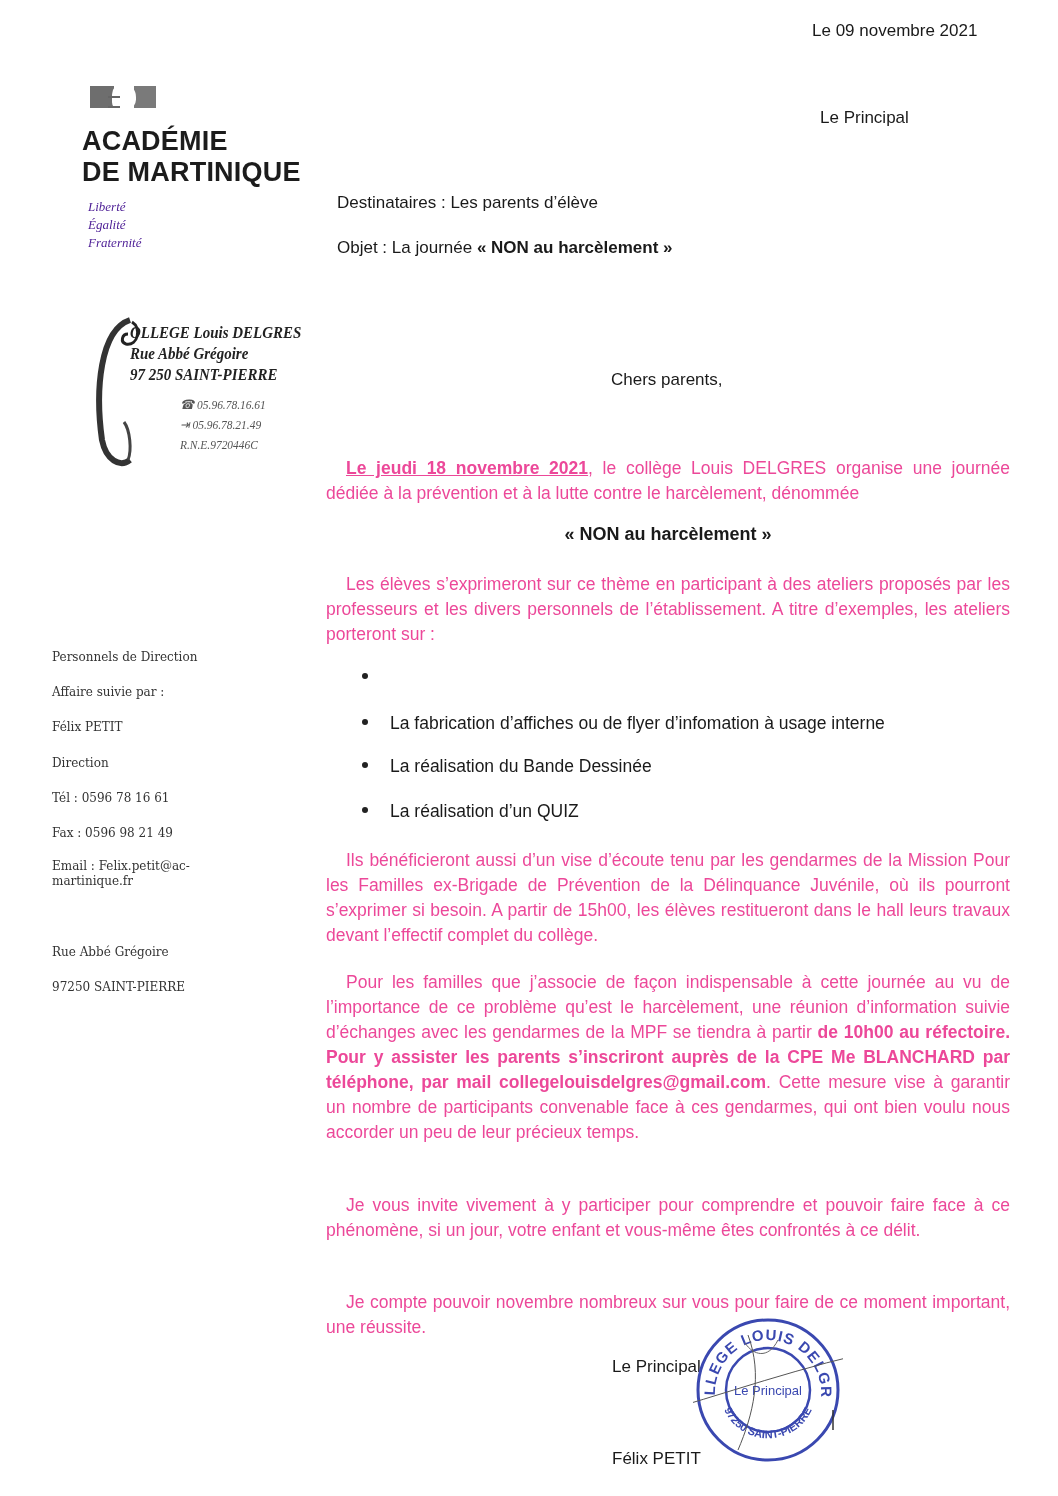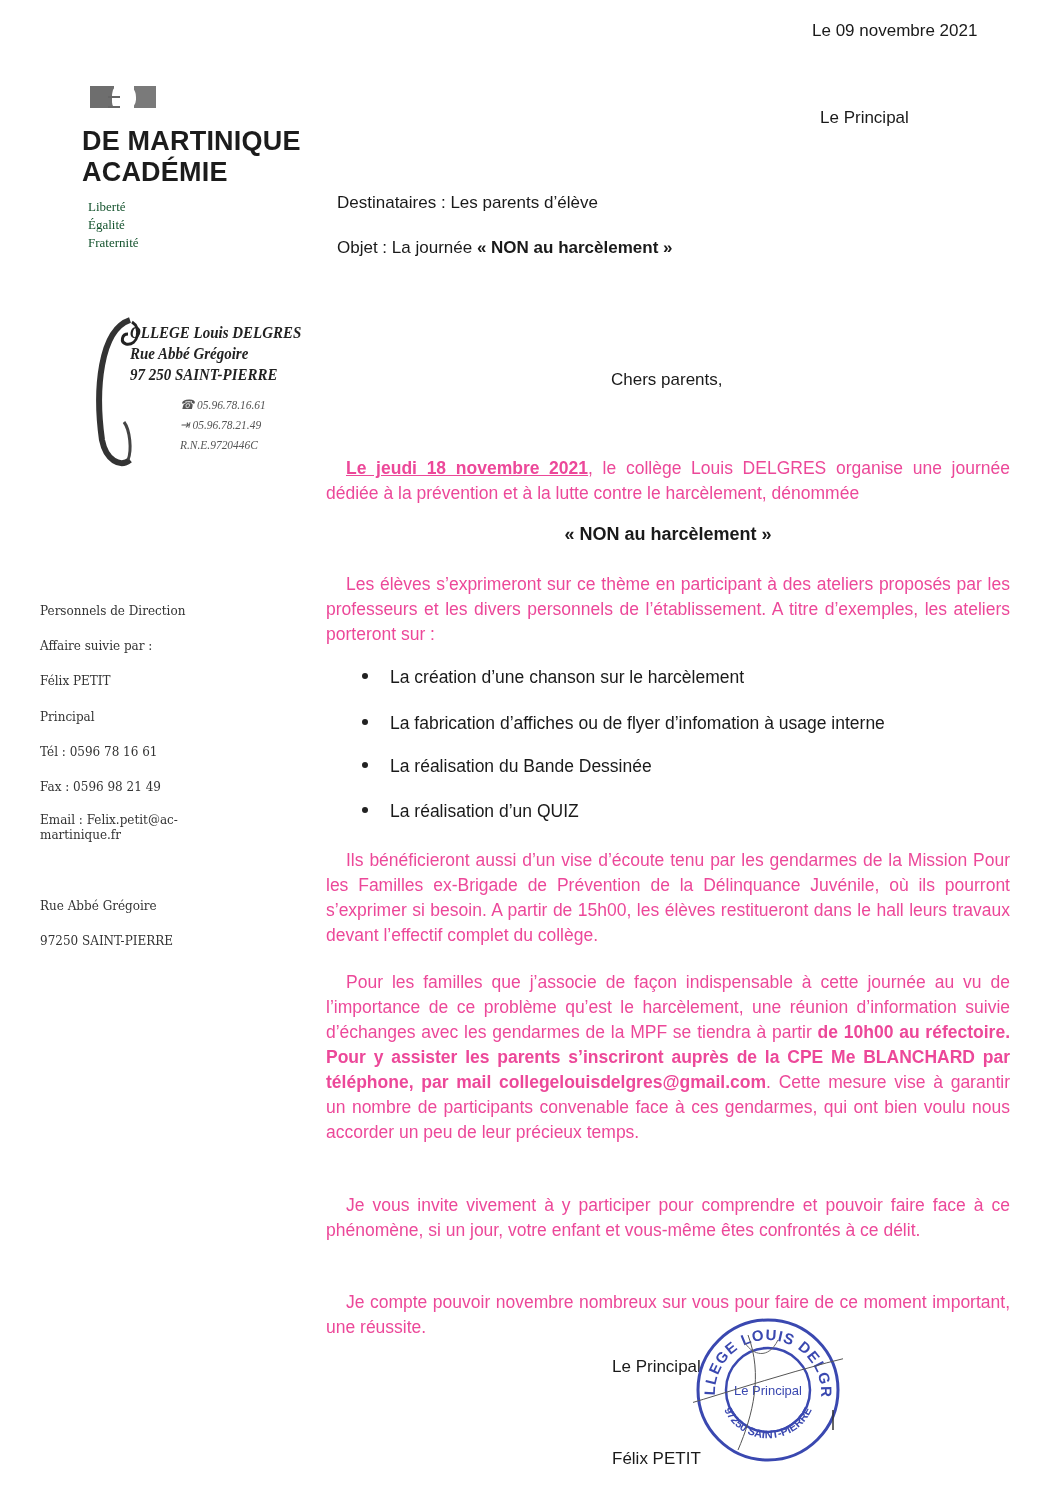--- a/index.html
+++ b/index.html
@@ -13,33 +13,33 @@
     .date { left: 812px; top: 21px; font-size: 17px; }
     .top-principal { left: 820px; top: 108px; font-size: 17px; }
 
     .marianne { left: 90px; top: 82px; width: 68px; height: 32px; }
     .marianne .lf { position: absolute; left: 0; top: 4px; width: 24px; height: 22px; background: #6e6e6e; }
     .marianne .rt { position: absolute; left: 44px; top: 4px; width: 22px; height: 22px; background: #7a7a7a; }
     .marianne .face { position: absolute; left: 22px; top: 2px; width: 24px; height: 26px; background: #fff; border-radius: 40% 50% 40% 30%; }
     .marianne .hair { position: absolute; left: 18px; top: 14px; width: 12px; height: 8px; border-top: 2px solid #666; border-bottom: 2px solid #666; }
 
     .academy { left: 82px; top: 126px; font-size: 27px; font-weight: bold; line-height: 31px; letter-spacing: 0.2px; color: #1c1c1c; }
-    .motto { left: 88px; top: 198px; font-family: "Liberation Serif", serif; font-size: 13px; line-height: 18px; color: #14532d; }
+    .motto { left: 88px; top: 198px; font-family: "Liberation Serif", serif; font-style: italic; font-size: 13px; line-height: 18px; color: #4c1d95; }
 
     .dest { left: 337px; top: 193px; font-size: 17px; text-align: center; }
     .objet { left: 337px; top: 238px; font-size: 17px; text-align: center; }
     .bold { font-weight: bold; }
 
     
     .college-c { left: 90px; top: 310px; width: 60px; height: 160px; }
     .college-info { left: 130px; top: 322px; font-family: "Liberation Serif", serif; font-style: italic; font-weight: bold; font-size: 17px; line-height: 21px; color: #222; transform: scaleX(0.88); transform-origin: left top; }
     .college-small { left: 180px; top: 395px; font-family: "Liberation Serif", serif; font-style: italic; font-size: 13px; line-height: 20px; color: #555; transform: scaleX(0.88); transform-origin: left top; }
 
     
-    .side { left: 40px; font-family: "DejaVu Serif", serif; font-size: 12px; color: #333; }
+    .side { left: 52px; font-family: "DejaVu Serif", serif; font-size: 12px; color: #333; margin-top: 46px; }
     .side-email { line-height: 15px; }
 
     
     .greeting { left: 611px; top: 370px; font-size: 17px; }
     .para { left: 326px; width: 684px; font-size: 17.5px; line-height: 25px; text-align: justify; color: #ec4899; }
     .underline { text-decoration: underline; }
     .heading { left: 326px; width: 684px; text-align: center; top: 524px; font-size: 18px; font-weight: bold; }
 
     .bullets { left: 362px; top: 667px; font-size: 17.5px; }
     .bullet-item { position: absolute; left: 0; white-space: nowrap; }
@@ -56,22 +56,22 @@
 <div class="abs date">Le 09 novembre 2021</div>
 <div class="abs top-principal">Le Principal</div>
 
 <div class="abs marianne">
   <div class="lf"></div>
     <div class="rt"></div>
     <div class="face"></div>
     <div class="hair"></div>
 </div>
 <div class="abs academy">
+  <div>ACADÉMIE</div>
   <div>DE MARTINIQUE</div>
-  <div>ACADÉMIE</div>
 </div>
 <div class="abs motto">
   <div>Liberté</div>
   <div>Égalité</div>
   <div>Fraternité</div>
 </div>
 
 <div class="abs dest">
   <span>Destinataires :</span>
   <span>Les parents d’élève</span>
@@ -94,42 +94,42 @@
 </div>
 <div class="abs college-small">
   <div><span>☎ </span><span>05.96.78.16.61</span></div>
   <div><span>⇥ </span><span>05.96.78.21.49</span></div>
   <div>R.N.E.9720446C</div>
 </div>
 
 <div class="abs side" style="top:604px">Personnels de Direction</div>
 <div class="abs side" style="top:639px">Affaire suivie par :</div>
 <div class="abs side" style="top:674px">Félix PETIT</div>
-<div class="abs side" style="top:710px">Principal</div>
+<div class="abs side" style="top:710px">Direction</div>
 <div class="abs side" style="top:745px">Tél : 0596 78 16 61</div>
 <div class="abs side" style="top:780px">Fax : 0596 98 21 49</div>
 <div class="abs side side-email" style="top:813px">
   <div>Email : Felix.petit@ac-</div>
   <div>martinique.fr</div>
 </div>
 <div class="abs side" style="top:899px">Rue Abbé Grégoire</div>
 <div class="abs side" style="top:934px">97250 SAINT-PIERRE</div>
 
 <div class="abs greeting">Chers parents,</div>
 
 <div class="abs para" style="top:456px; text-indent:20px">
   <span class="bold underline">Le jeudi 18 novembre 2021</span><span>, le collège Louis DELGRES organise une journée dédiée à la prévention et à la lutte contre le harcèlement, dénommée</span>
 </div>
 
 <div class="abs heading">« NON au harcèlement »</div>
 
 <div class="abs para" style="top:572px; text-indent:20px">Les élèves s’exprimeront sur ce thème en participant à des ateliers proposés par les professeurs et les divers personnels de l’établissement. A titre d’exemples, les ateliers porteront sur :</div>
 
 <div class="abs bullets">
-  <div class="bullet-item" style="top:0"><span class="bullet-dot"></span><span>La création d’une chanson sur le harcèlement</span></div>
+  <div class="bullet-item" style="top:0"><span class="bullet-dot"></span></div>
   <div class="bullet-item" style="top:46px"><span class="bullet-dot"></span><span>La fabrication d’affiches ou de flyer d’infomation à usage interne</span></div>
   <div class="bullet-item" style="top:89px"><span class="bullet-dot"></span><span>La réalisation du Bande Dessinée</span></div>
   <div class="bullet-item" style="top:134px"><span class="bullet-dot"></span><span>La réalisation d’un QUIZ</span></div>
 </div>
 
 <div class="abs para" style="top:848px; text-indent:20px">Ils bénéficieront aussi d’un vise d’écoute tenu par les gendarmes de la Mission Pour les Familles ex-Brigade de Prévention de la Délinquance Juvénile, où ils pourront s’exprimer si besoin. A partir de 15h00, les élèves restitueront dans le hall leurs travaux devant l’effectif complet du collège.</div>
 
 <div class="abs para" style="top:970px; text-indent:20px">
   <span>Pour les familles que j’associe de façon indispensable à cette journée au vu de l’importance de ce problème qu’est le harcèlement, une réunion d’information suivie d’échanges avec les gendarmes de la MPF se tiendra à partir </span><span class="bold">de 10h00 au réfectoire. Pour y assister les parents s’inscriront auprès de la CPE Me BLANCHARD par téléphone, par mail collegelouisdelgres@gmail.com</span><span>. Cette mesure vise à garantir un nombre de participants convenable face à ces gendarmes, qui ont bien voulu nous accorder un peu de leur précieux temps.</span>
 </div>

